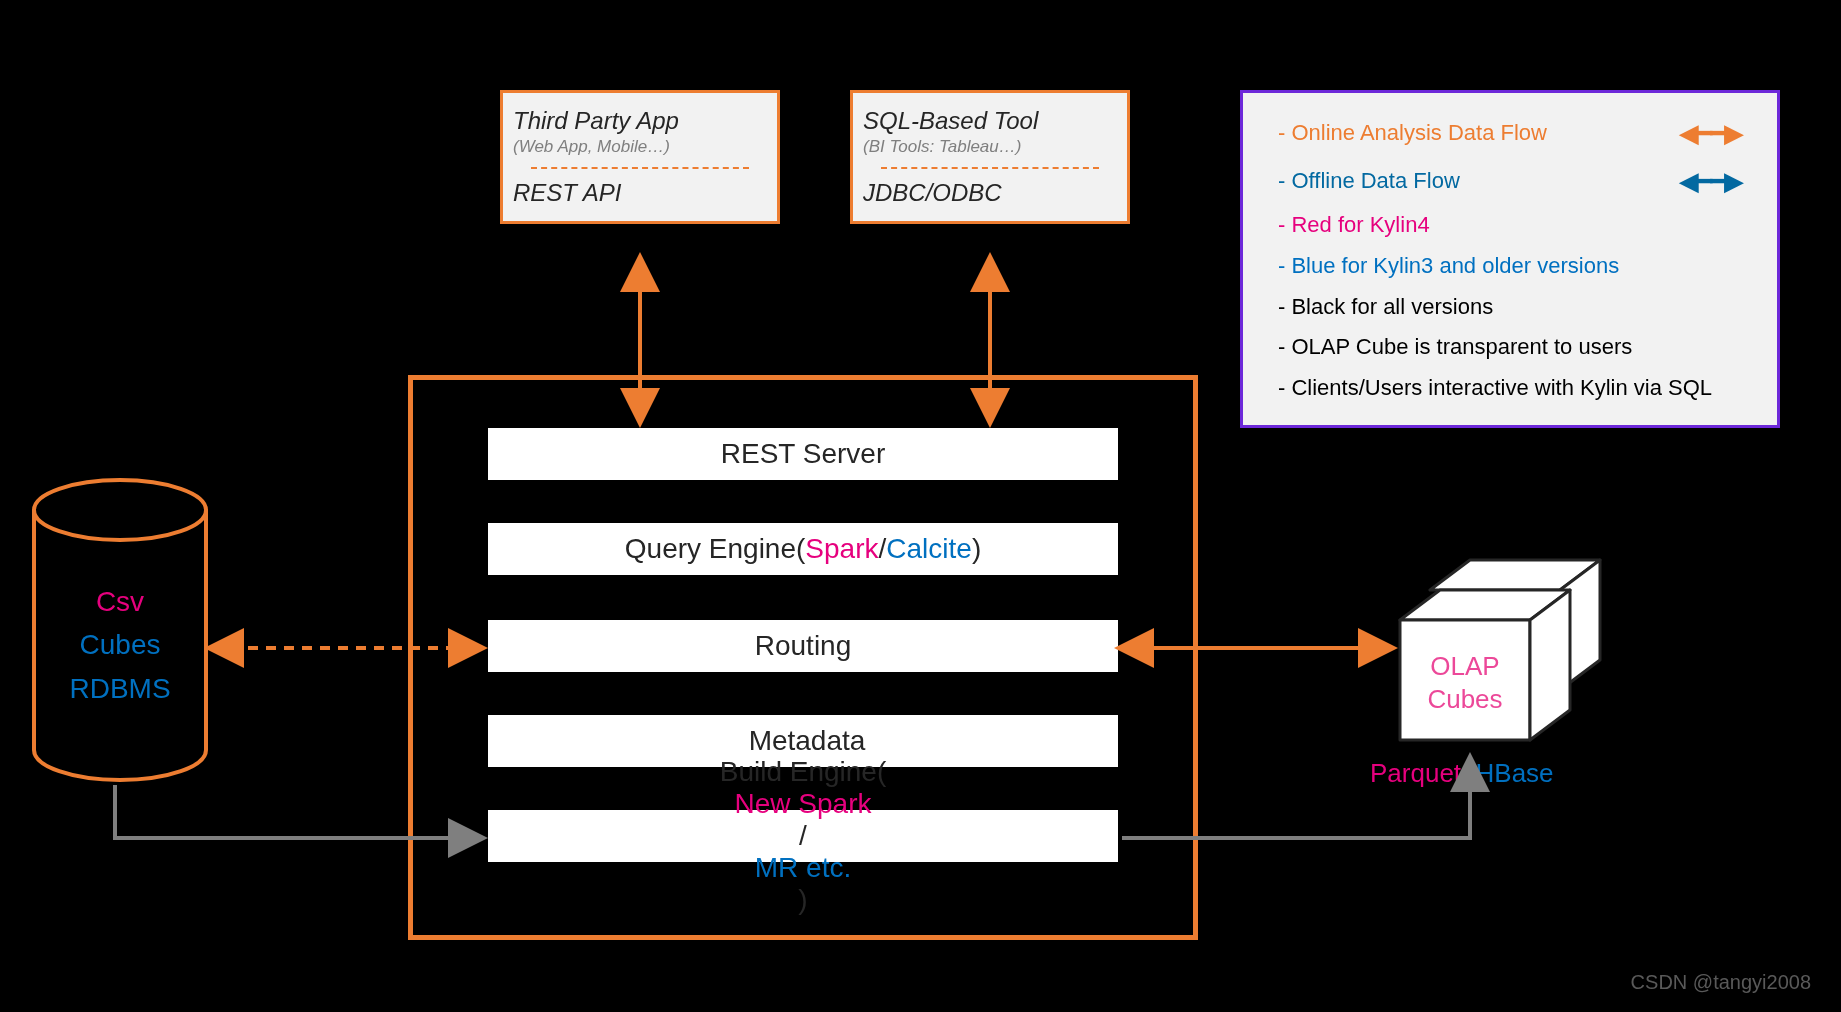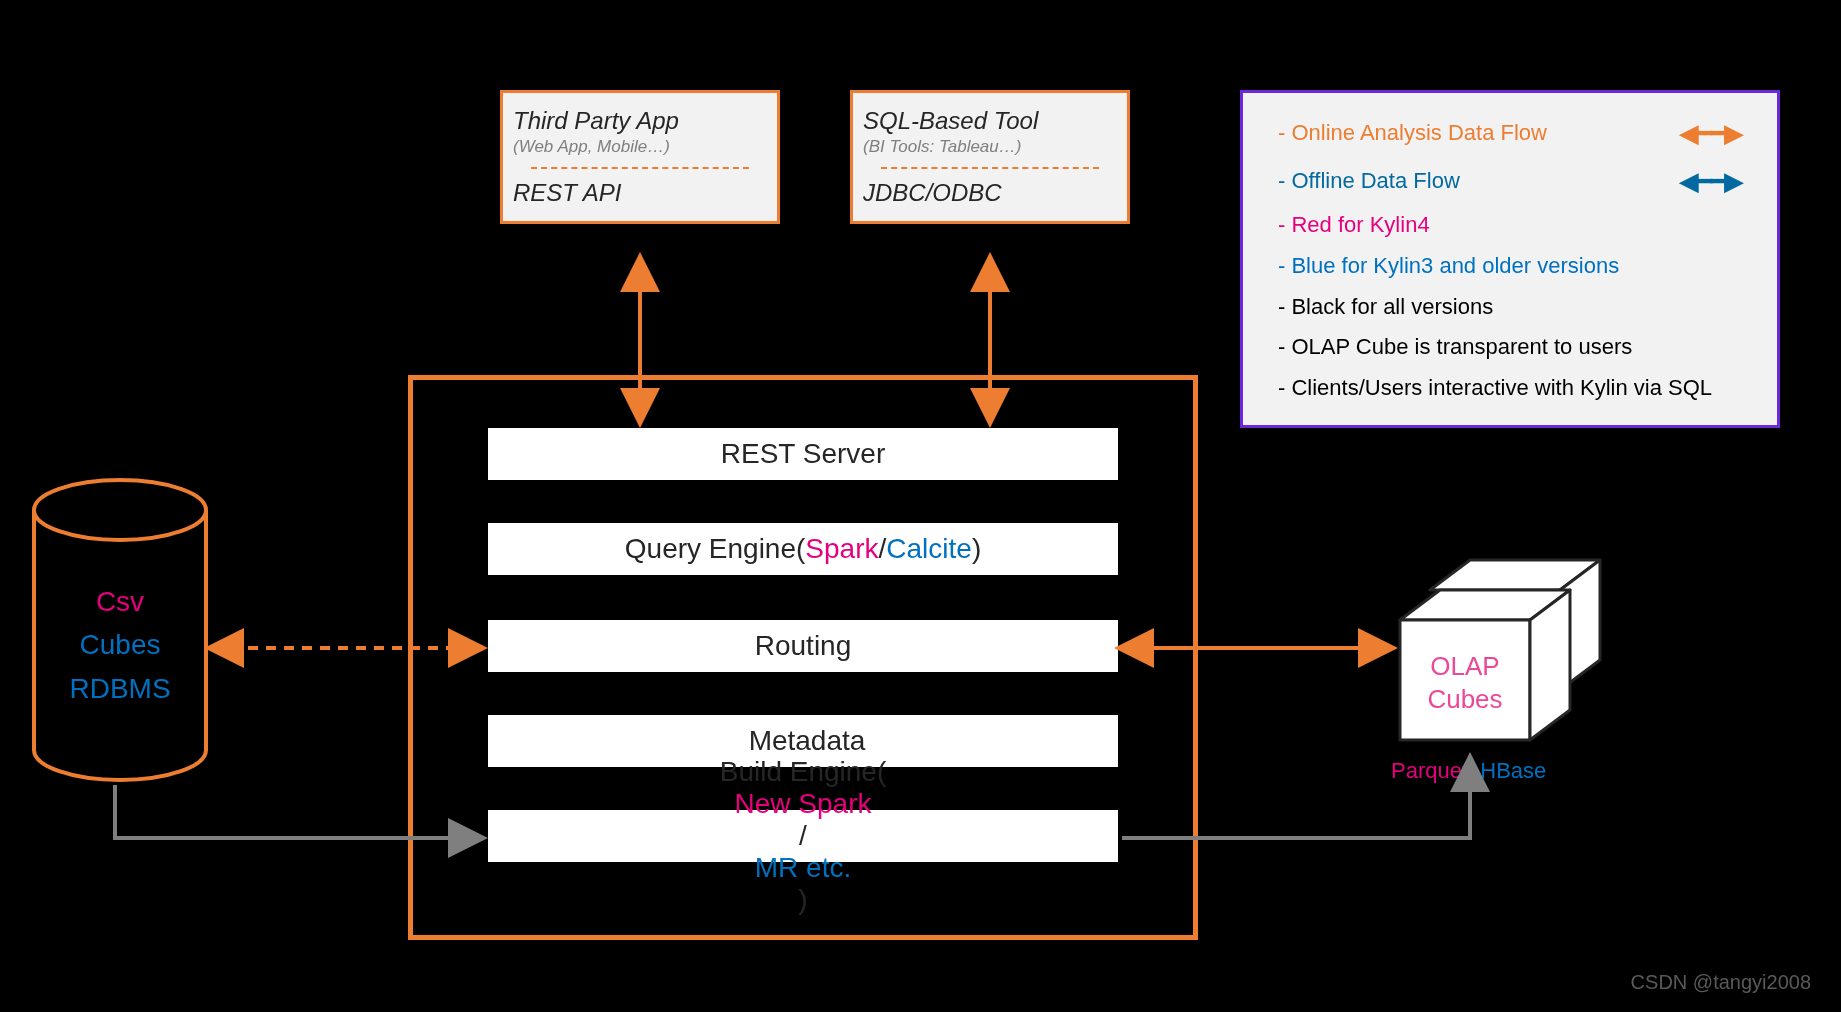--- a/index.html
+++ b/index.html
@@ -106,21 +106,21 @@
       <polygon points="30,75 160,75 200,45 70,45"></polygon>
       <polygon points="30,75 160,75 160,195 30,195"></polygon>
       <polygon points="160,75 160,195 200,165 200,45"></polygon>
     </g>
   </svg>
   <div style="position:absolute; left:30px; top:105px; width:130px; text-align:center; font-size:26px; line-height:1.25; color:#ec4899;">
     <div>OLAP</div>
     <div>Cubes</div>
   </div>
 </div>
-<div style="position:absolute; left:1370px; top:758px; font-size:22px;margin-left:21px;">
+<div style="position:absolute; left:1370px; top:758px; font-size:26px;">
   <span class="red">Parquet</span>&nbsp;&nbsp;<span class="blue">HBase</span>
 </div>
 
 <svg class="overlay" width="1841" height="1012">
   <defs>
     <marker id="arr-o" markerWidth="10" markerHeight="10" refX="8" refY="5" orient="auto">
         <path d="M0,0 L10,5 L0,10 z" fill="#ed7d31"></path>
       </marker>
     <marker id="arr-o-s" markerWidth="10" markerHeight="10" refX="2" refY="5" orient="auto">
         <path d="M10,0 L0,5 L10,10 z" fill="#ed7d31"></path>

